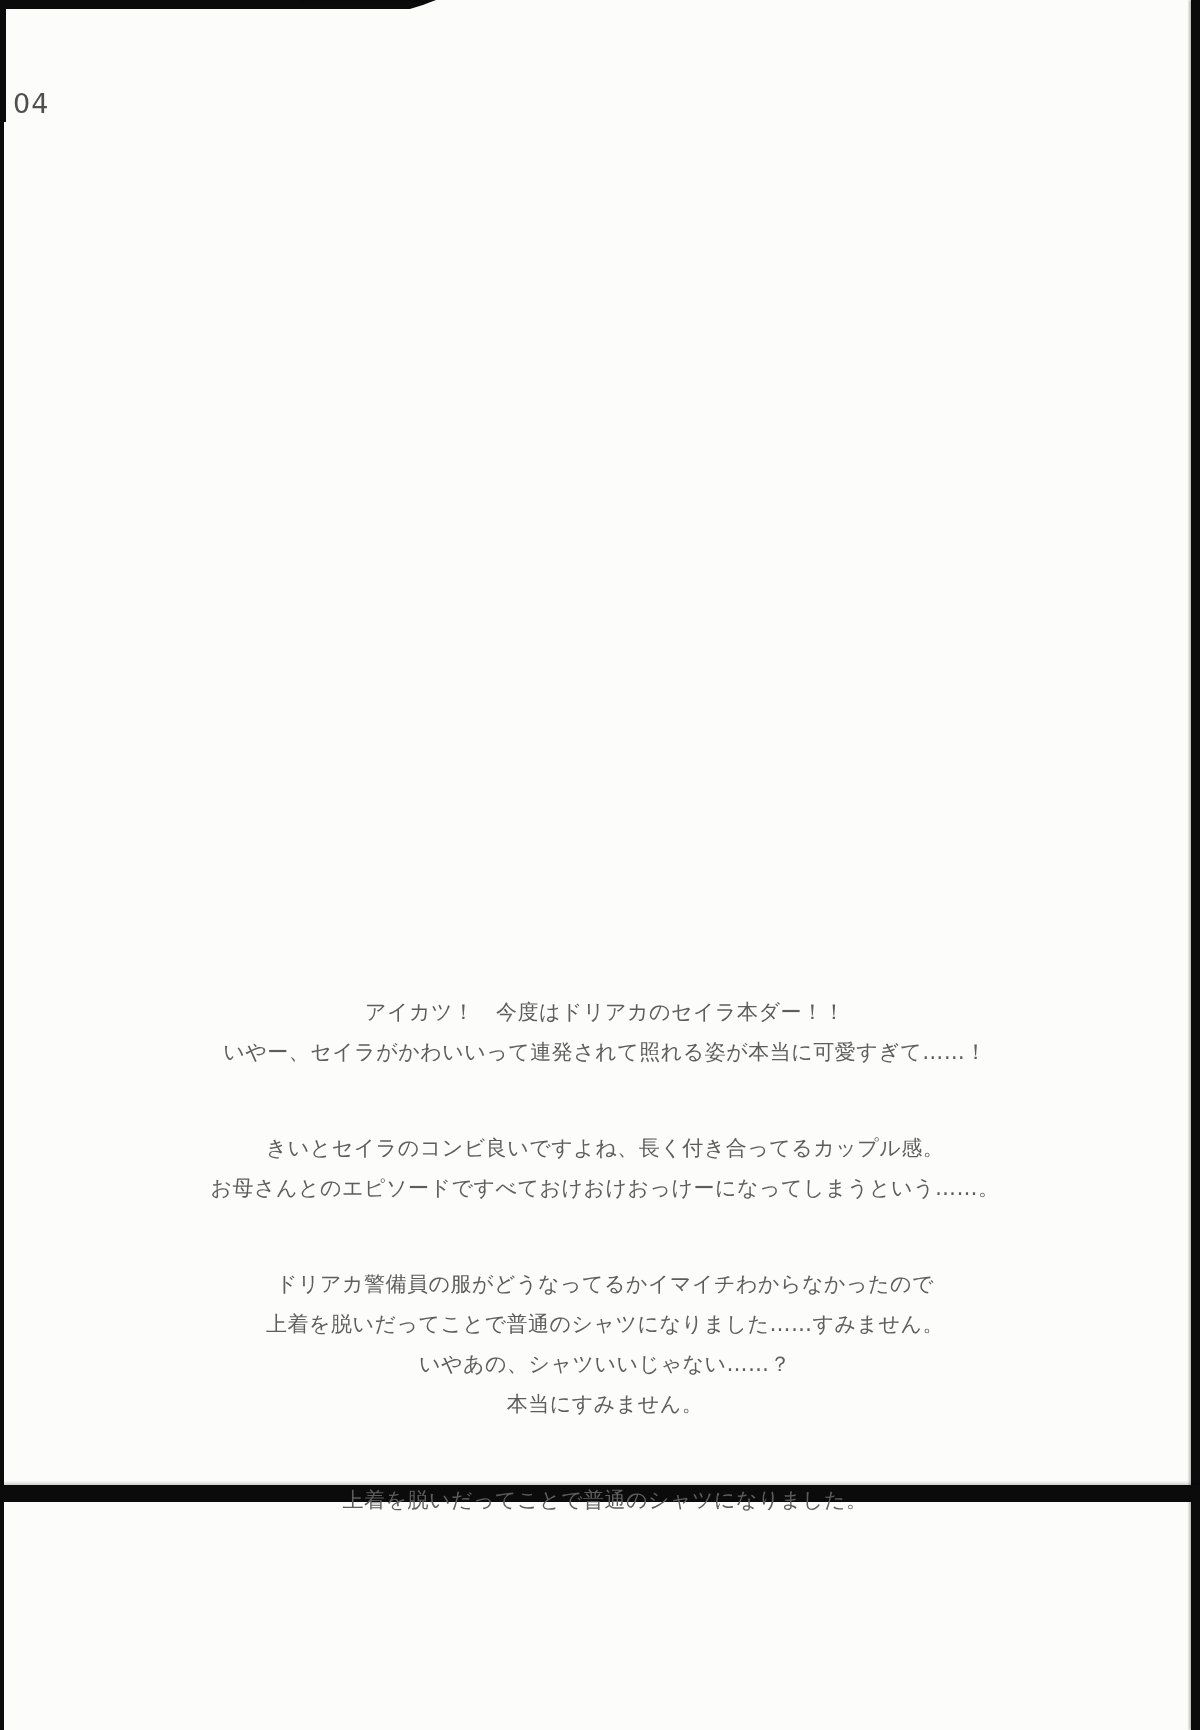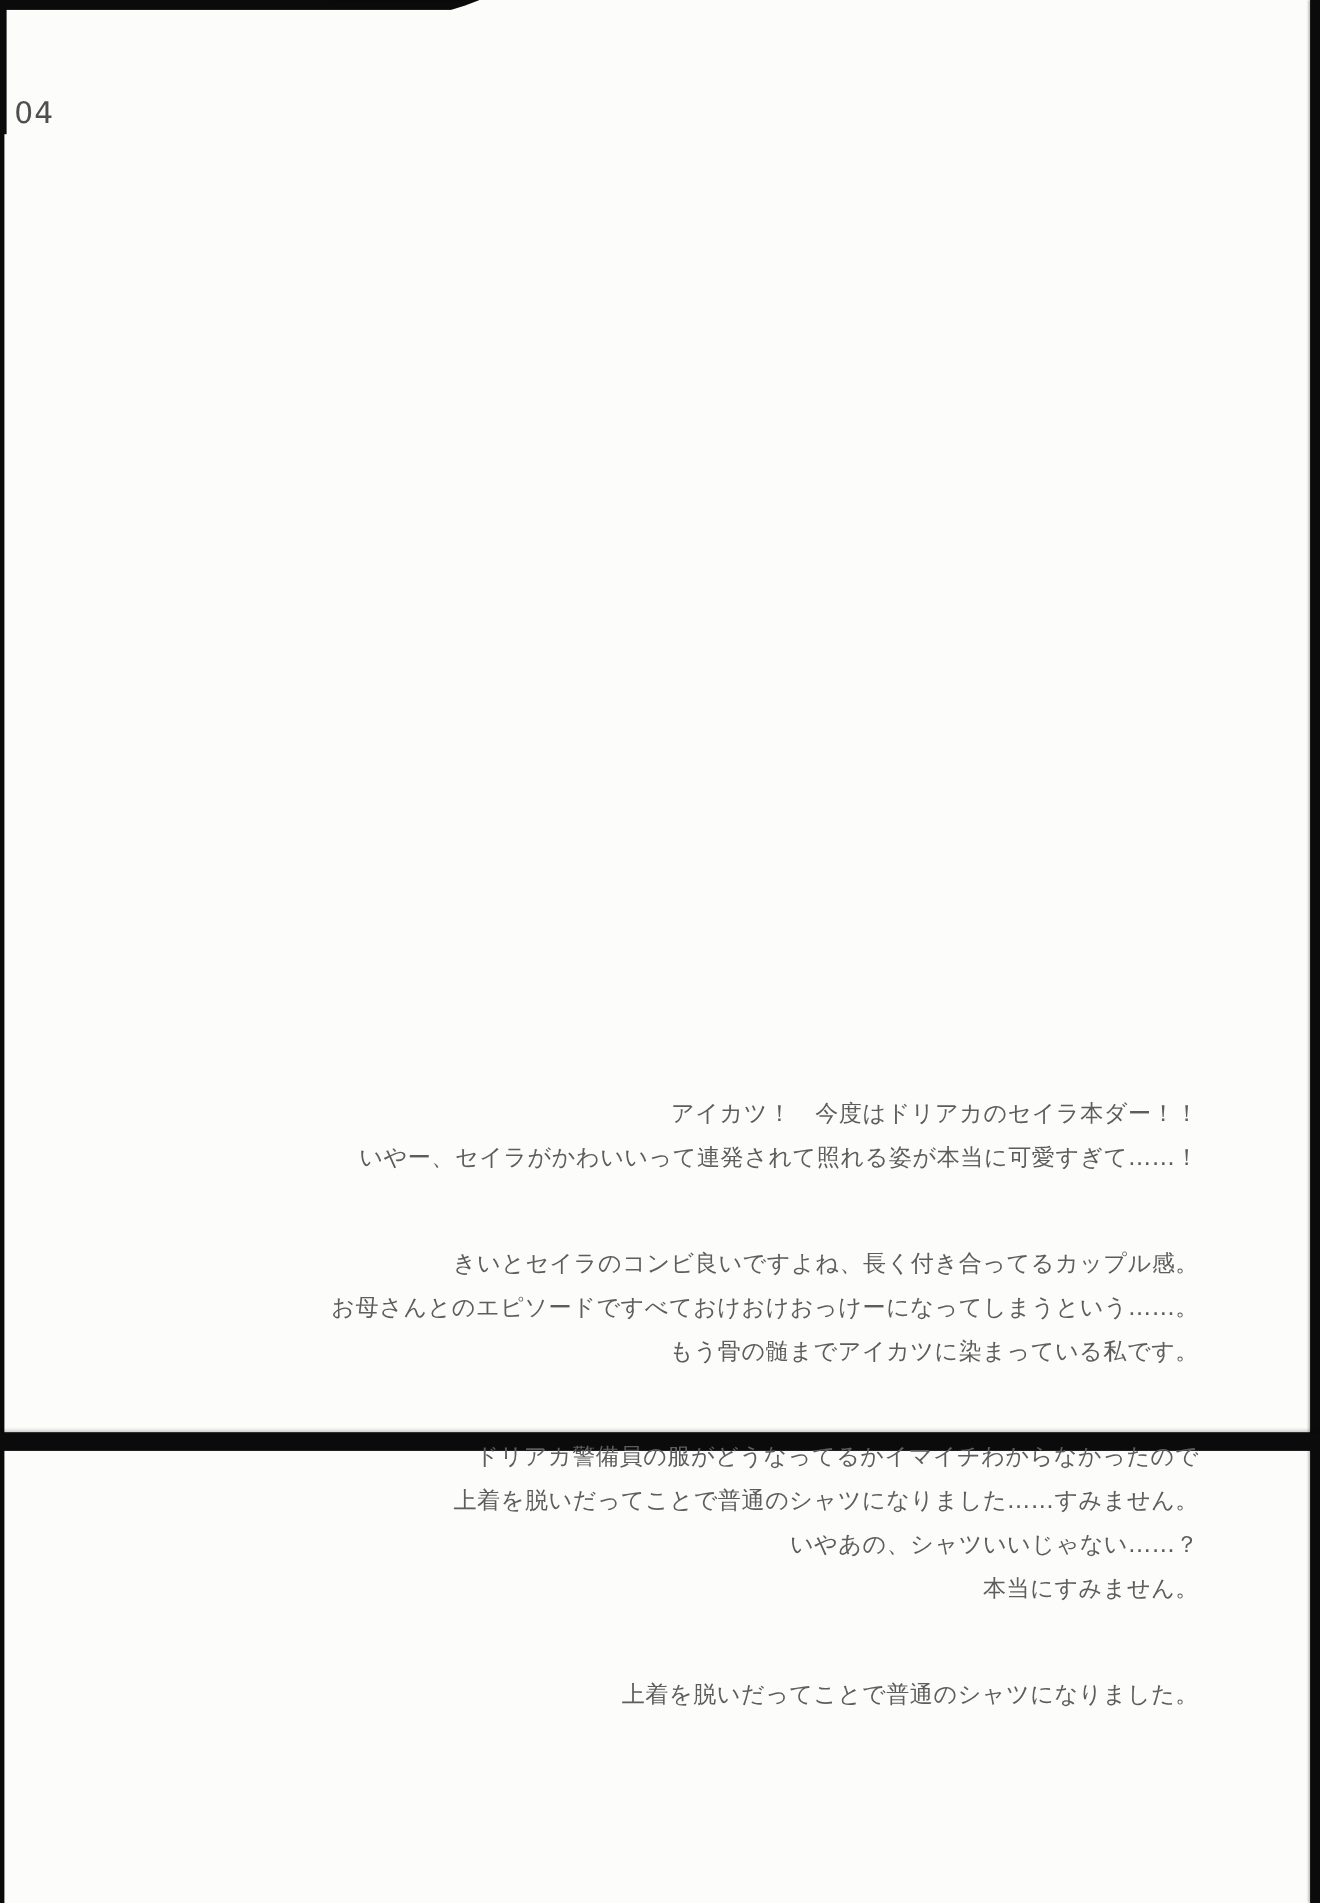--- a/index.html
+++ b/index.html
@@ -12,21 +12,21 @@
   html, body {
     width: 1200px;
     height: 1730px;
     background: var(--page-bg);
     overflow: hidden;
     font-family: "DejaVu Sans", "Liberation Sans", sans-serif;
   }
   .page {
     position: relative;
     width: 1200px;
-    height: 1319px;
+    height: 1502px;
     background: var(--page-bg);
   }
   
   .edge-top {
     position: absolute;
     left: 0; top: 0;
     width: 436px; height: 9px;
     background: var(--scan-border);
     clip-path: polygon(0 0, 100% 0, 97% 55%, 94% 100%, 0 100%);
   }
@@ -68,21 +68,21 @@
     font-size: 27px;
     line-height: 1;
     letter-spacing: 1px;
     color: var(--page-number);
   }
   .afterword {
     position: absolute;
     top: 992px;
     right: 110px;
     left: 120px;
-    text-align: right;
+    text-align: center;
     color: var(--text);
     font-size: 21px;
     line-height: 40px;
     letter-spacing: 0.5px;
   }
   .para + .para { margin-top: 56px; }
   .line { display: block; white-space: nowrap; }
 </style>
 </head>
 <body>
@@ -101,21 +101,20 @@
   <div class="afterword">
 
     <p class="para">
       <span class="line">アイカツ！　今度はドリアカのセイラ本ダー！！</span>
       <span class="line">いやー、セイラがかわいいって連発されて照れる姿が本当に可愛すぎて……！</span>
     </p>
 
     <p class="para">
       <span class="line">きいとセイラのコンビ良いですよね、長く付き合ってるカップル感。</span>
       <span class="line">お母さんとのエピソードですべておけおけおっけーになってしまうという……。</span>
-      <span class="line">もう骨の髄までアイカツに染まっている私です。</span>
     </p>
 
     <p class="para">
       <span class="line">ドリアカ警備員の服がどうなってるかイマイチわからなかったので</span>
       <span class="line">上着を脱いだってことで普通のシャツになりました……すみません。</span>
       <span class="line">いやあの、シャツいいじゃない……？</span>
       <span class="line">本当にすみません。</span>
     </p>
 
     <p class="para">

